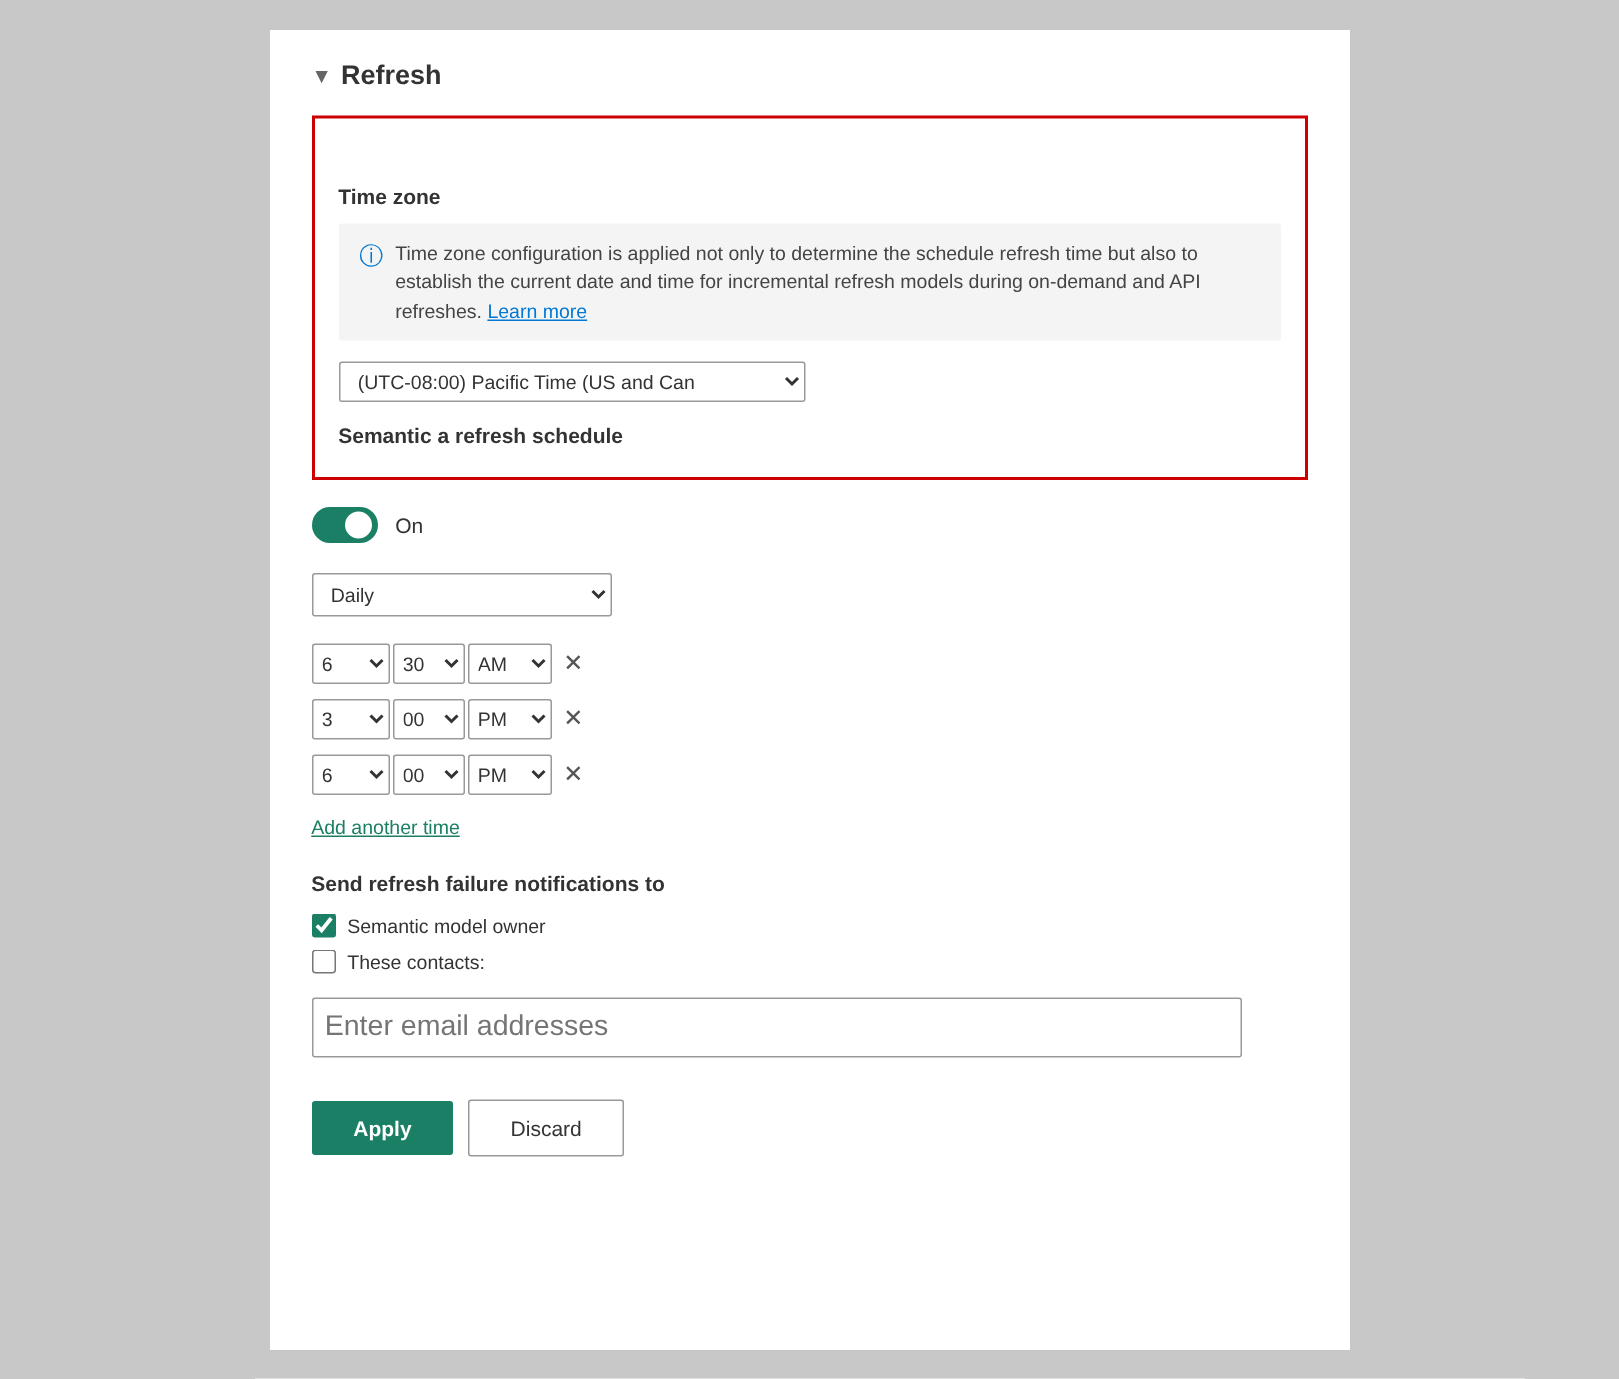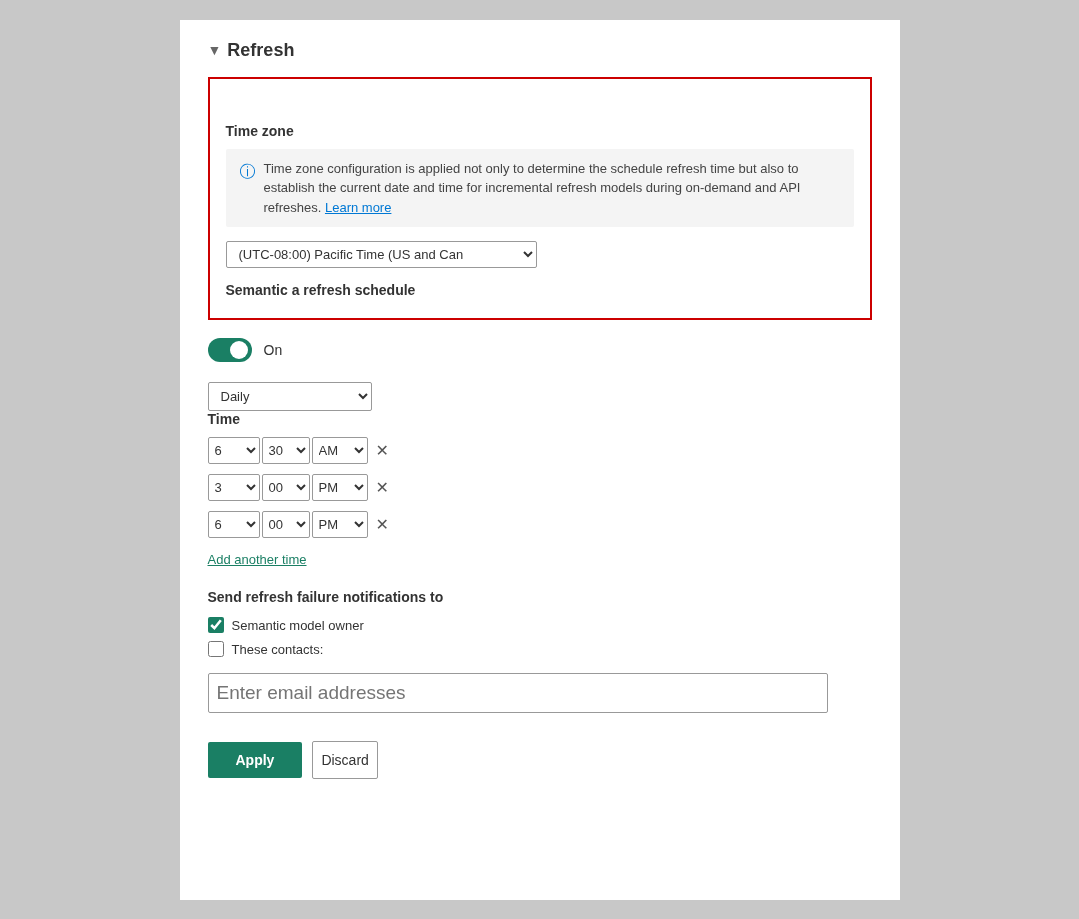--- a/index.html
+++ b/index.html
@@ -124,24 +124,25 @@
     .field-label {
       font-size: 14px;
       font-weight: 700;
       margin-bottom: 8px;
     }
     .frequency-select {
       border: 1px solid #999;
       border-radius: 2px;
       padding: 5px 8px;
       font-size: 13px;
-      width: 164px;
-      color: #333;
-      background: #fff;
-      cursor: pointer;
+      width: 200px;
+      color: #333;
+      background: #fff;
+      cursor: pointer;
+      margin-bottom: 18px;
     }
     .time-section-label {
       font-size: 14px;
       font-weight: 700;
       margin-bottom: 10px;
     }
     .time-row {
       display: flex;
       align-items: center;
       gap: 2px;
@@ -220,21 +221,21 @@
       padding: 10px 28px;
       font-size: 14px;
       font-weight: 600;
       cursor: pointer;
     }
     .btn-discard {
       background: #fff;
       color: #333;
       border: 1px solid #999;
       border-radius: 2px;
-      padding: 10px 8px;
+      padding: 10px 27px;
       font-size: 14px;
       cursor: pointer;
     }
   </style>
 </head>
 <body>
 
 <div class="panel">
 
   <div class="page-title">
@@ -270,21 +271,20 @@
     <span class="toggle-label">On</span>
   </div>
 
   
   <select class="frequency-select">
     <option>Daily</option>
     <option>Weekly</option>
   </select>
 
   
-  <div class="time-section-label">Time</div>
 
   
   <div class="time-row">
     <select class="time-select hour">
       <option>6</option><option>1</option><option>2</option><option>3</option><option>4</option><option>5</option><option>7</option><option>8</option><option>9</option><option>10</option><option>11</option><option>12</option>
     </select>
     <select class="time-select minute">
       <option>30</option><option>00</option><option>15</option><option>45</option>
     </select>
     <select class="time-select ampm">

